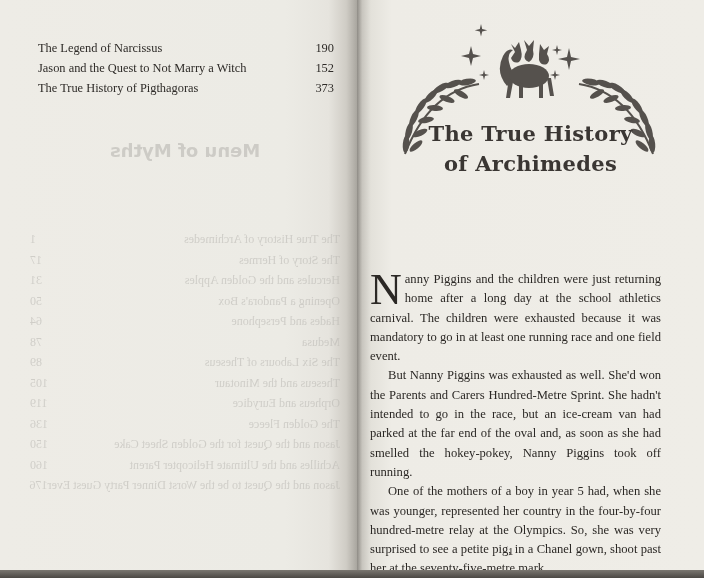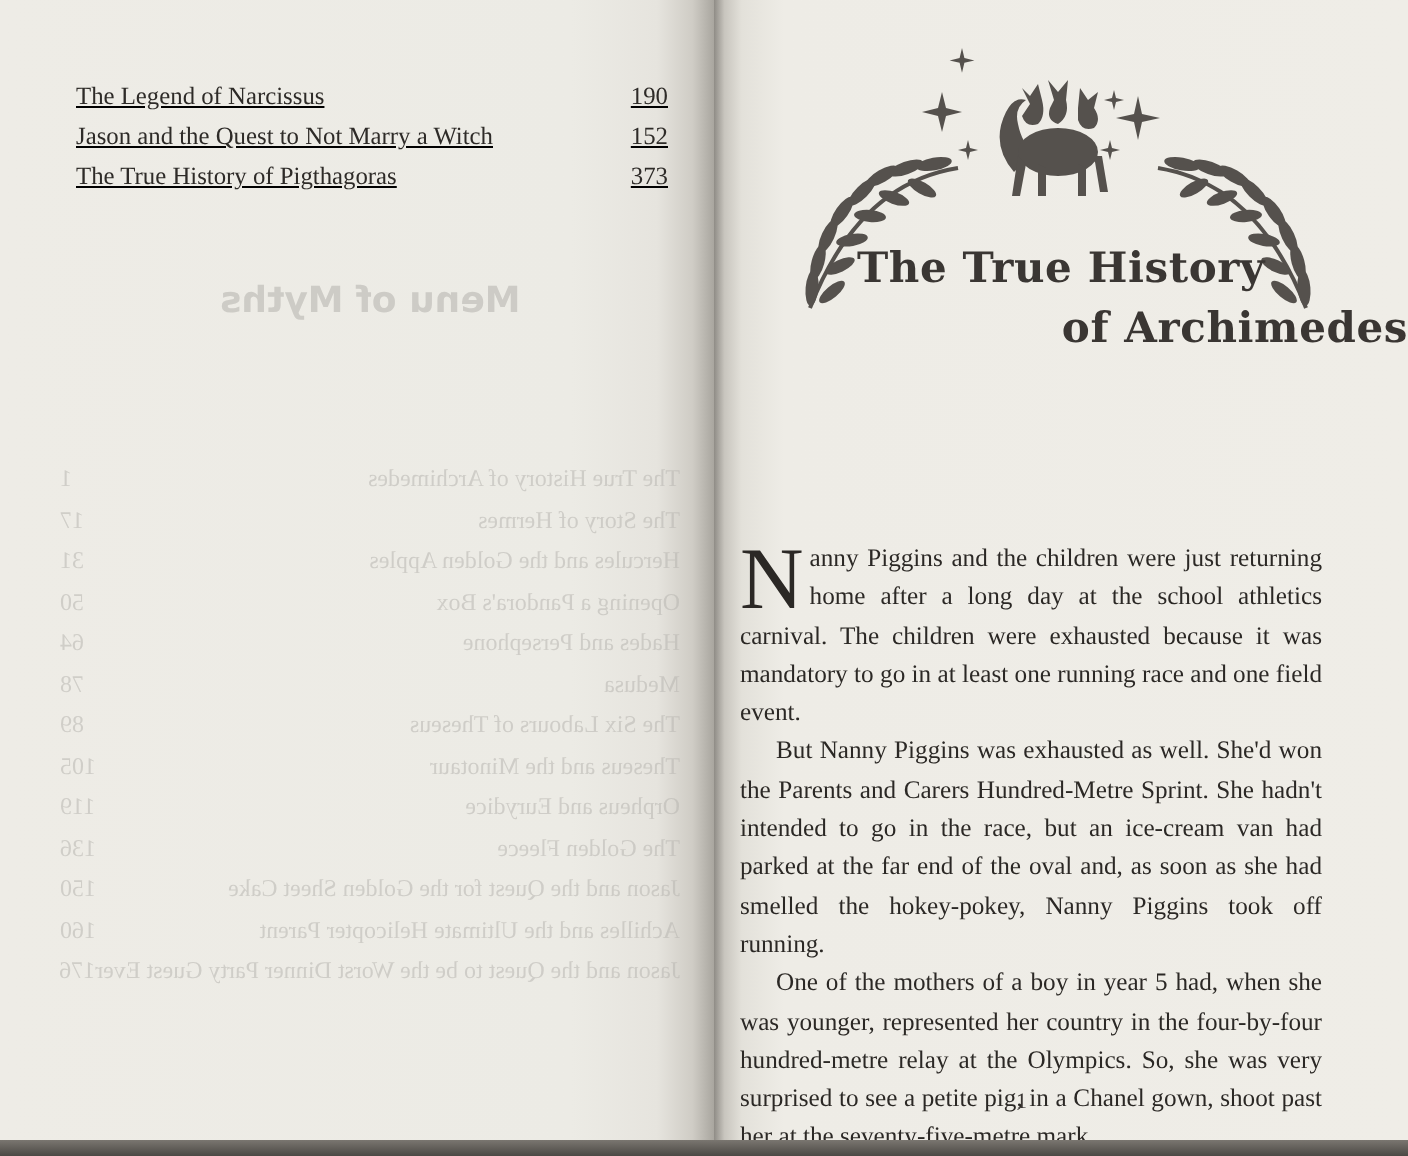--- a/index.html
+++ b/index.html
@@ -4,35 +4,35 @@
 <style>
   html,body{margin:0;padding:0;}
   body{width:704px;height:578px;overflow:hidden;background:#5a5652;position:relative;font-family:"Liberation Serif","DejaVu Serif",serif;}
   .spread{position:absolute;left:0;top:0;width:704px;height:570px;}
   .page{position:absolute;top:0;height:570px;overflow:hidden;}
   .page-left{left:0;width:357px;background:linear-gradient(90deg,#eeece6 0%,#ecebe5 80%,#e6e4de 92%,#cfccc5 97%,#a9a69f 100%);}
   .page-right{left:357px;width:347px;background:linear-gradient(90deg,#8f8c86 0%,#c8c5be 1.5%,#e3e1da 4%,#eeece6 10%,#efede7 100%);}
   .bottom-edge{position:absolute;left:0;top:570px;width:704px;height:8px;background:linear-gradient(180deg,#7a7670,#4b4844);}
 
   
-  .toc{position:absolute;left:38px;top:38px;width:300px;text-decoration:underline;}
+  .toc{position:absolute;left:38px;top:38px;width:300px;}
   .toc-row{display:flex;justify-content:space-between;height:20px;font-size:12.4px;color:#2e2b28;line-height:20px;}
   .toc-row .num{padding-right:4px;}
 
   
   .ghost{position:absolute;color:#b8b6b1;opacity:.55;transform:scaleX(-1);white-space:nowrap;}
   .ghost-title{left:110px;top:140px;font-family:"DejaVu Sans",sans-serif;font-weight:bold;font-size:18px;color:#b4b2ad;}
   .ghost-list{left:30px;top:232px;width:310px;font-size:12px;}
   .ghost-list .g{display:flex;justify-content:space-between;height:20.5px;}
 
   
   .ornament{position:absolute;left:12px;top:4px;width:320px;height:170px;}
   .chap-title{position:absolute;left:0;width:347px;text-align:center;font-family:"DejaVu Serif",serif;font-weight:bold;color:#3a3633;font-size:21px;letter-spacing:.3px;}
   .chap-title.l1{top:121px;}
-  .chap-title.l2{top:151px;text-align:right;}
+  .chap-title.l2{top:151px;}
   .body{position:absolute;left:13px;top:270px;width:291px;font-size:12.6px;line-height:19.3px;color:#2b2825;text-align:justify;}
   .body p{margin:0;text-indent:18px;}
   .body p.first{text-indent:0;}
   .dropcap{float:left;font-size:44px;line-height:36px;margin:2px 3px 0 0;color:#2b2825;}
   .folio{position:absolute;left:151px;top:545px;font-size:11px;color:#3a3633;}
 </style>
 </head>
 <body>
 
 <div class="spread">

